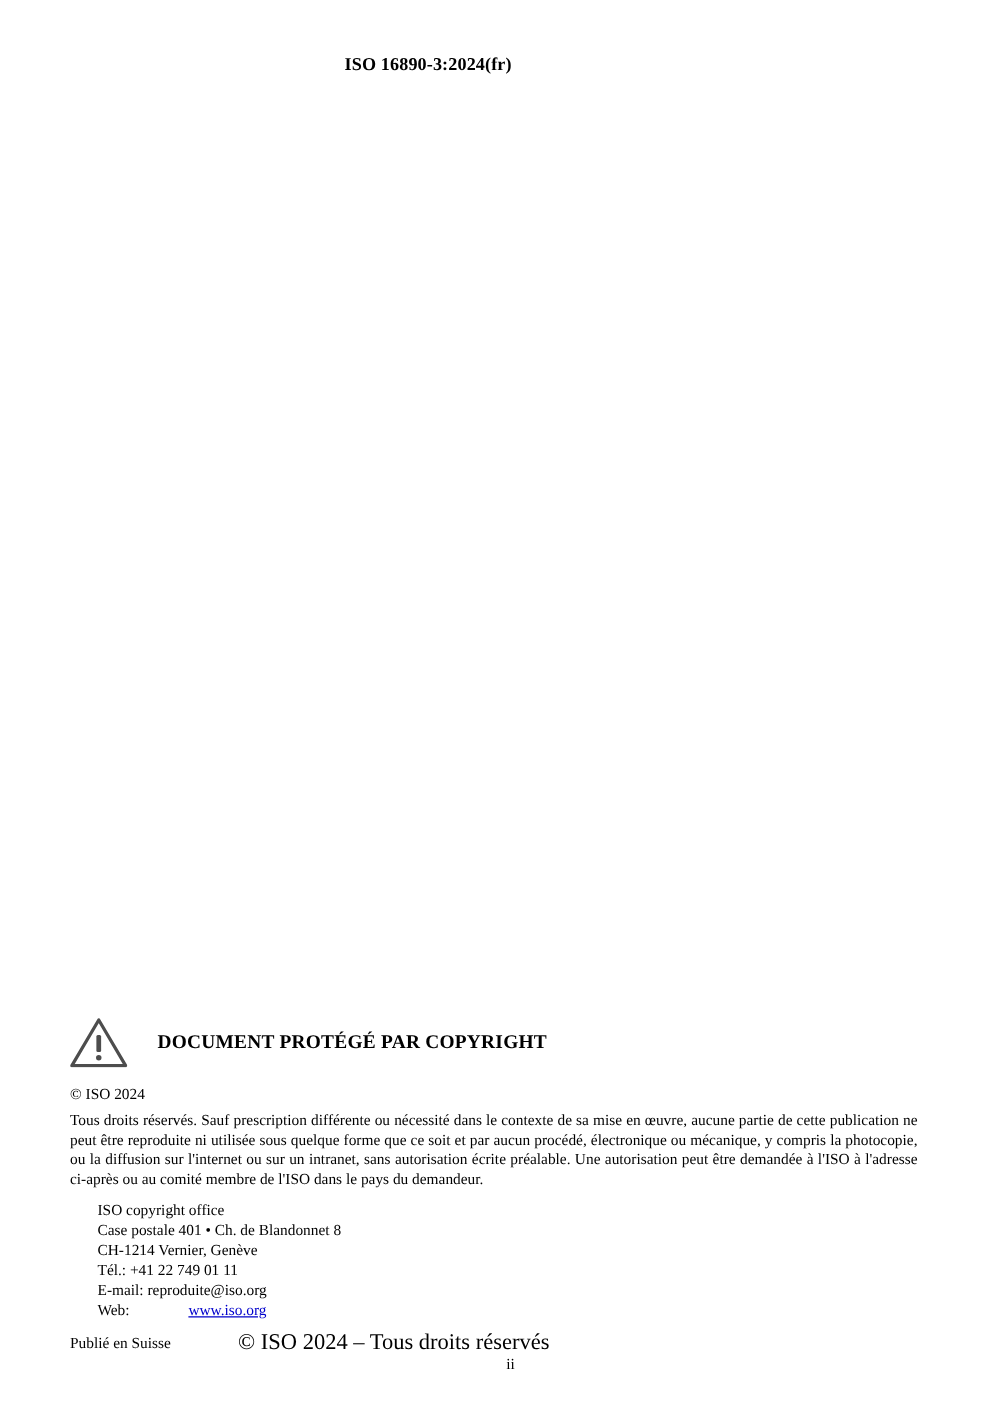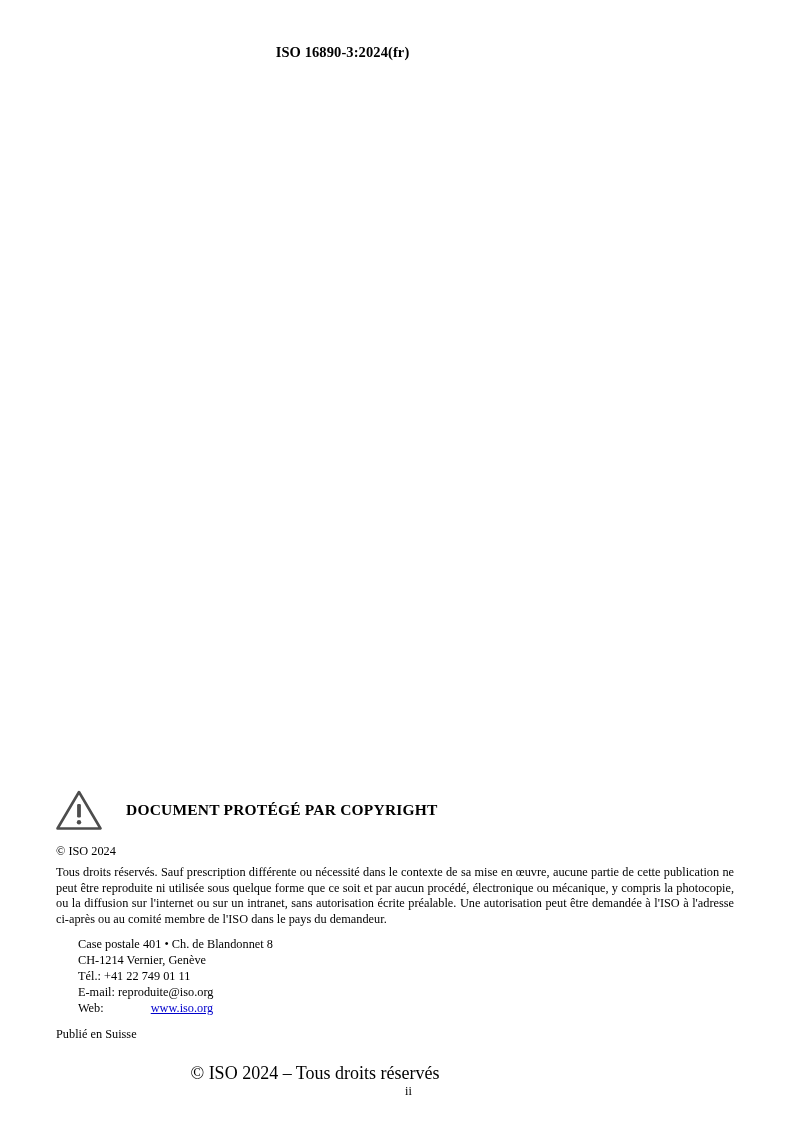--- a/index.html
+++ b/index.html
@@ -26,21 +26,21 @@
     font-family: "Liberation Serif", serif;
     font-weight: bold;
     font-size: 14.5px;
     letter-spacing: 0.1px;
   }
 
   
   .copyright-block {
     position: absolute;
     left: 56px;
-    top: 788px;
+    top: 812px;
     width: 682px;
   }
 
   .copyright-title-row {
     display: flex;
     align-items: center;
     height: 44px;
   }
 
   .warning-icon {
@@ -135,20 +135,21 @@
       </svg>
     </span>
     <span class="copyright-title">DOCUMENT PROTÉGÉ PAR COPYRIGHT</span>
   </div>
 
   <div class="copyright-line">©  ISO 2024</div>
 
   <div class="copyright-body">Tous droits réservés. Sauf prescription différente ou nécessité dans le contexte de sa mise en œuvre, aucune partie de cette publication ne peut être reproduite ni utilisée sous quelque forme que ce soit et par aucun procédé, électronique ou mécanique, y compris la photocopie, ou la diffusion sur l'internet ou sur un intranet, sans autorisation écrite préalable. Une autorisation peut être demandée à l'ISO à l'adresse ci-après ou au comité membre de l'ISO dans le pays du demandeur.</div>
 
   <div class="address-block">
+    <div class="addr-line">ISO copyright office</div>
     <div class="addr-line">Case postale 401 • Ch. de Blandonnet 8</div>
     <div class="addr-line">CH-1214 Vernier, Genève</div>
     <div class="addr-line">Tél.: +41 22 749 01 11</div>
     <div class="addr-line">E-mail: reproduite@iso.org</div>
     <div class="addr-line"><span>Web: </span><a class="web-link" href="#">www.iso.org</a></div>
   </div>
 
   <div class="published-line">Publié en Suisse</div>
 </div>
 

